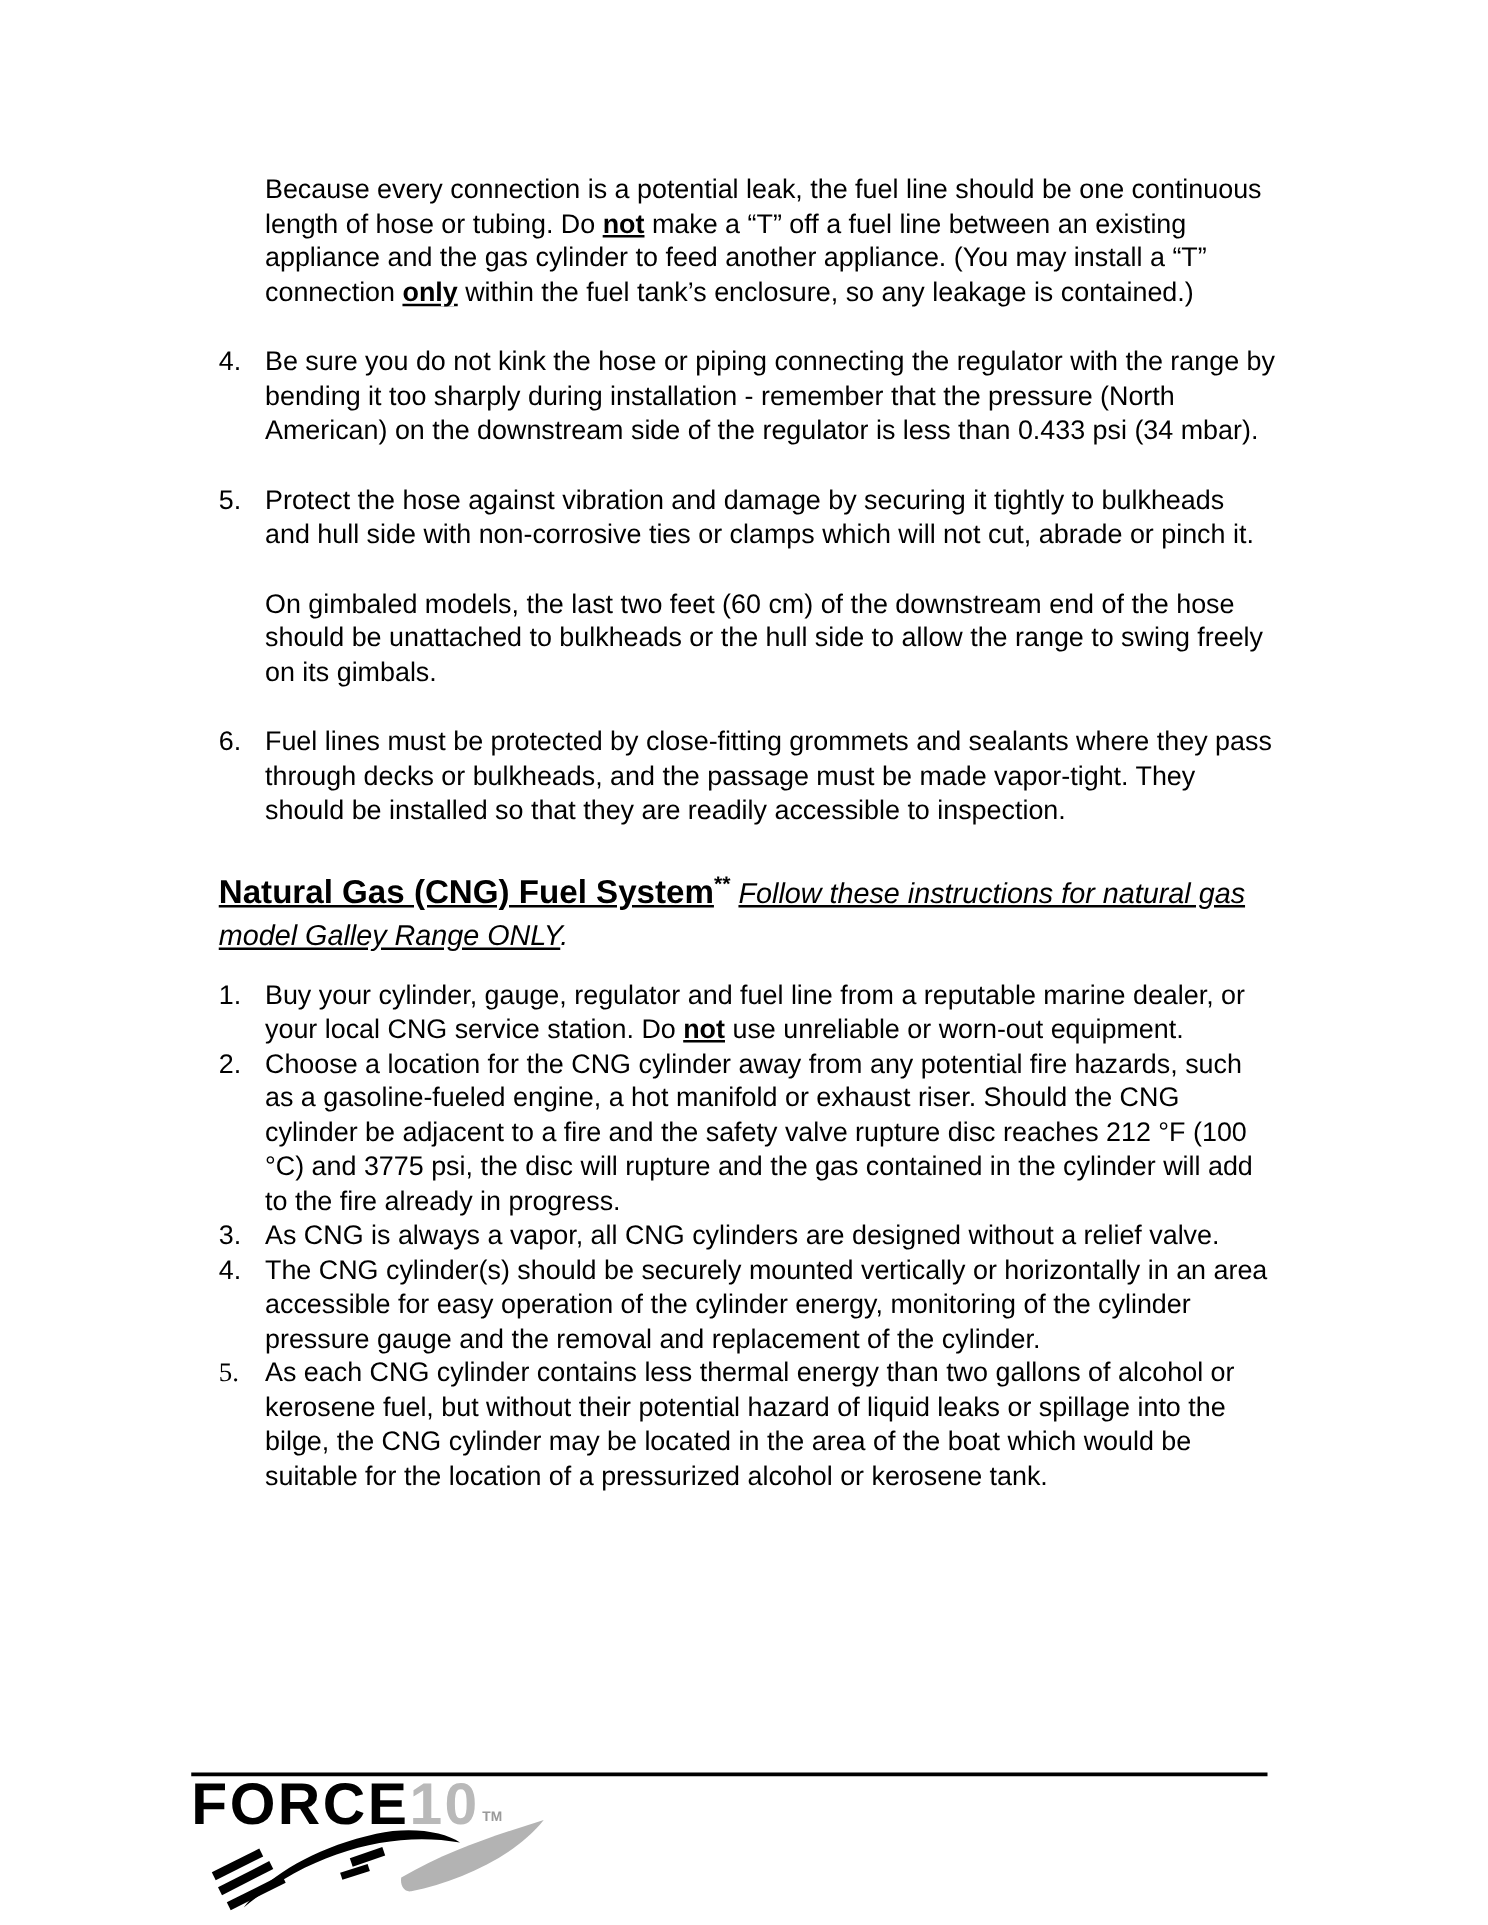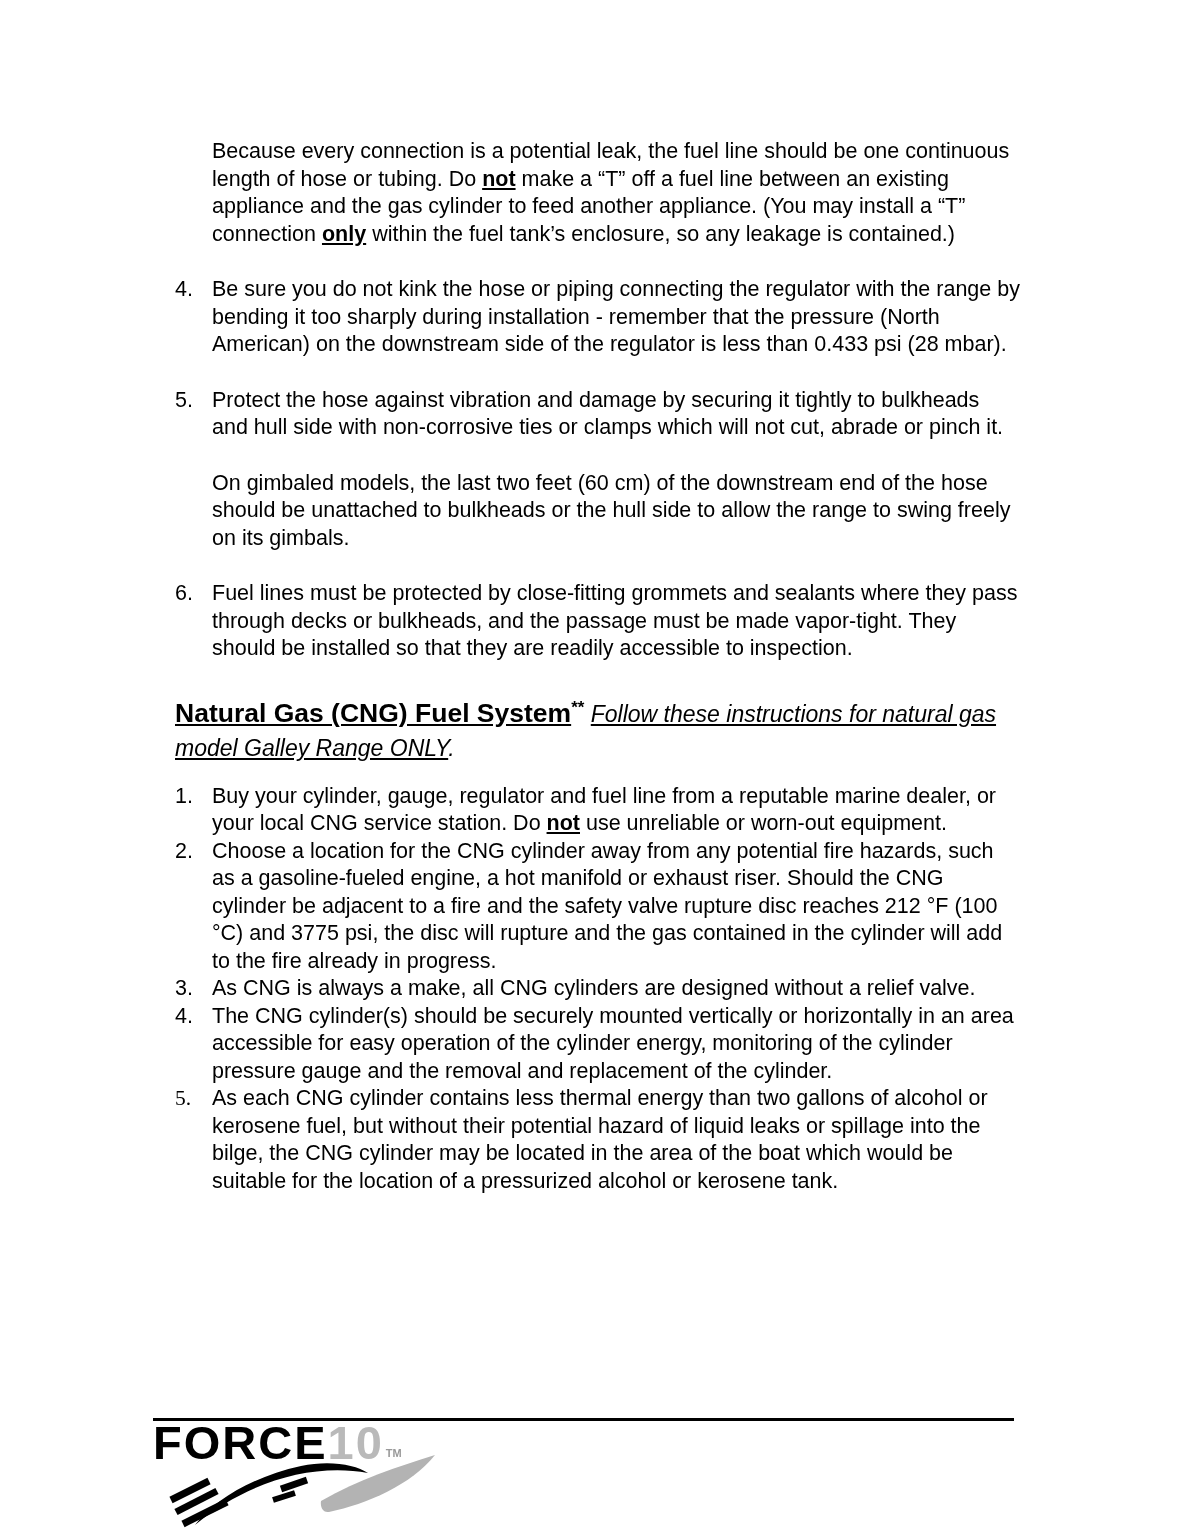--- a/index.html
+++ b/index.html
@@ -68,21 +68,21 @@
   .footer-right { flex: 0 0 auto; }
 </style>
 </head>
 <body>
 
 <div class="page-content">
   <div>
       <p class="block para indent"><span class="seg plain">Because every connection is a potential leak, the fuel line should be one continuous length of hose or tubing. Do </span><span class="seg bu">not</span><span class="seg plain"> make a “T” off a fuel line between an existing appliance and the gas cylinder to feed another appliance. (You may install a “T” connection </span><span class="seg bu">only</span><span class="seg plain"> within the fuel tank’s enclosure, so any leakage is contained.)</span></p>
       <div class="block numbered">
         <span class="num">4.</span>
-        <span class="btext"><span class="seg plain">Be sure you do not kink the hose or piping connecting the regulator with the range by bending it too sharply during installation - remember that the pressure (North American) on the downstream side of the regulator is less than 0.433 psi (28 mbar).</span></span>
+        <span class="btext"><span class="seg plain">Be sure you do not kink the hose or piping connecting the regulator with the range by bending it too sharply during installation - remember that the pressure (North American) on the downstream side of the regulator is less than 0.433 psi (34 mbar).</span></span>
       </div>
       <div class="block numbered">
         <span class="num">5.</span>
         <span class="btext"><span class="seg plain">Protect the hose against vibration and damage by securing it tightly to bulkheads and hull side with non-corrosive ties or clamps which will not cut, abrade or pinch it.</span></span>
       </div>
       <p class="block para indent"><span class="seg plain">On gimbaled models, the last two feet (60 cm) of the downstream end of the hose should be unattached to bulkheads or the hull side to allow the range to swing freely on its gimbals.</span></p>
       <div class="block numbered">
         <span class="num">6.</span>
         <span class="btext"><span class="seg plain">Fuel lines must be protected by close-fitting grommets and sealants where they pass through decks or bulkheads, and the passage must be made vapor-tight. They should be installed so that they are readily accessible to inspection.</span></span>
       </div>
@@ -90,21 +90,21 @@
       <div class="block numbered tight">
         <span class="num">1.</span>
         <span class="btext"><span class="seg plain">Buy your cylinder, gauge, regulator and fuel line from a reputable marine dealer, or your local CNG service station. Do </span><span class="seg bu">not</span><span class="seg plain"> use unreliable or worn-out equipment.</span></span>
       </div>
       <div class="block numbered tight">
         <span class="num">2.</span>
         <span class="btext"><span class="seg plain">Choose a location for the CNG cylinder away from any potential fire hazards, such as a gasoline-fueled engine, a hot manifold or exhaust riser. Should the CNG cylinder be adjacent to a fire and the safety valve rupture disc reaches 212 °F (100 °C) and 3775 psi, the disc will rupture and the gas contained in the cylinder will add to the fire already in progress.</span></span>
       </div>
       <div class="block numbered tight">
         <span class="num">3.</span>
-        <span class="btext"><span class="seg plain">As CNG is always a make, all CNG cylinders are designed without a relief valve.</span></span>
+        <span class="btext"><span class="seg plain">As CNG is always a vapor, all CNG cylinders are designed without a relief valve.</span></span>
       </div>
       <div class="block numbered tight">
         <span class="num">4.</span>
         <span class="btext"><span class="seg plain">The CNG cylinder(s) should be securely mounted vertically or horizontally in an area accessible for easy operation of the cylinder energy, monitoring of the cylinder pressure gauge and the removal and replacement of the cylinder.</span></span>
       </div>
       <div class="block numbered tight">
         <span class="num serif">5.</span>
         <span class="btext"><span class="seg plain">As each CNG cylinder contains less thermal energy than two gallons of alcohol or kerosene fuel, but without their potential hazard of liquid leaks or spillage into the bilge, the CNG cylinder may be located in the area of the boat which would be suitable for the location of a pressurized alcohol or kerosene tank.</span></span>
       </div>
     </div>

